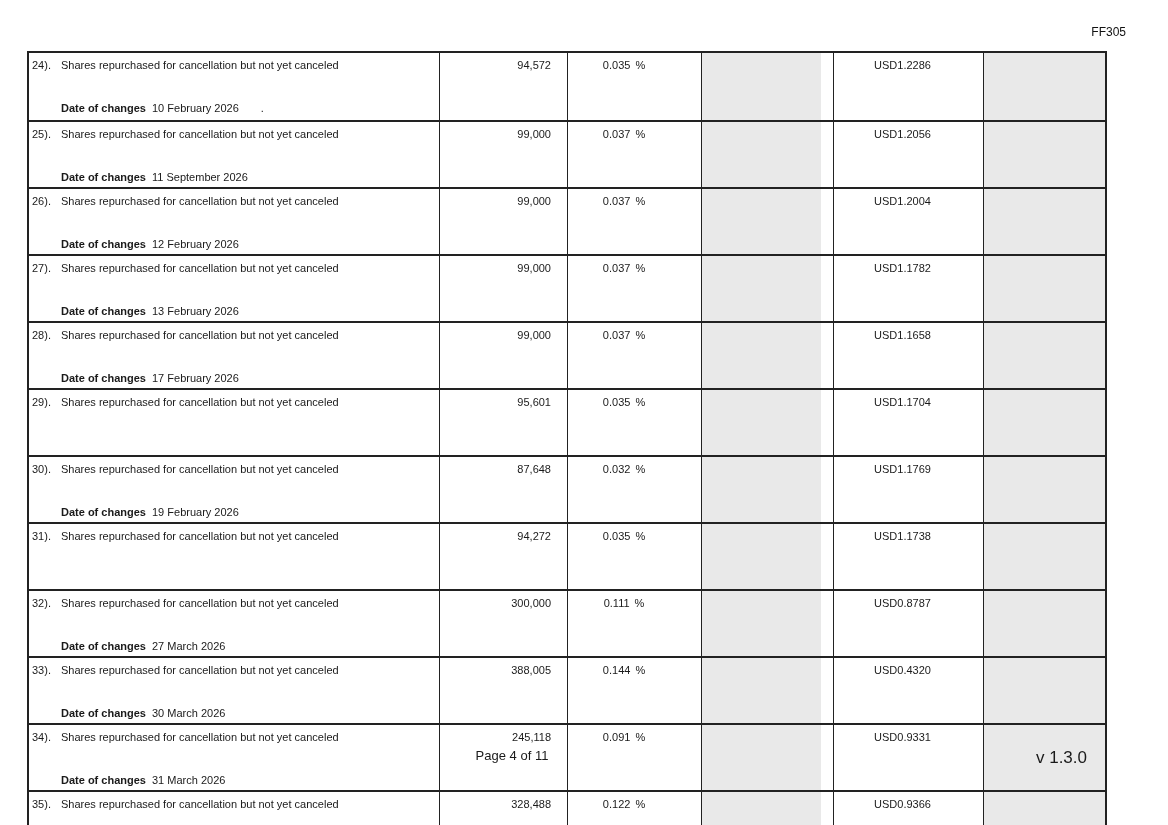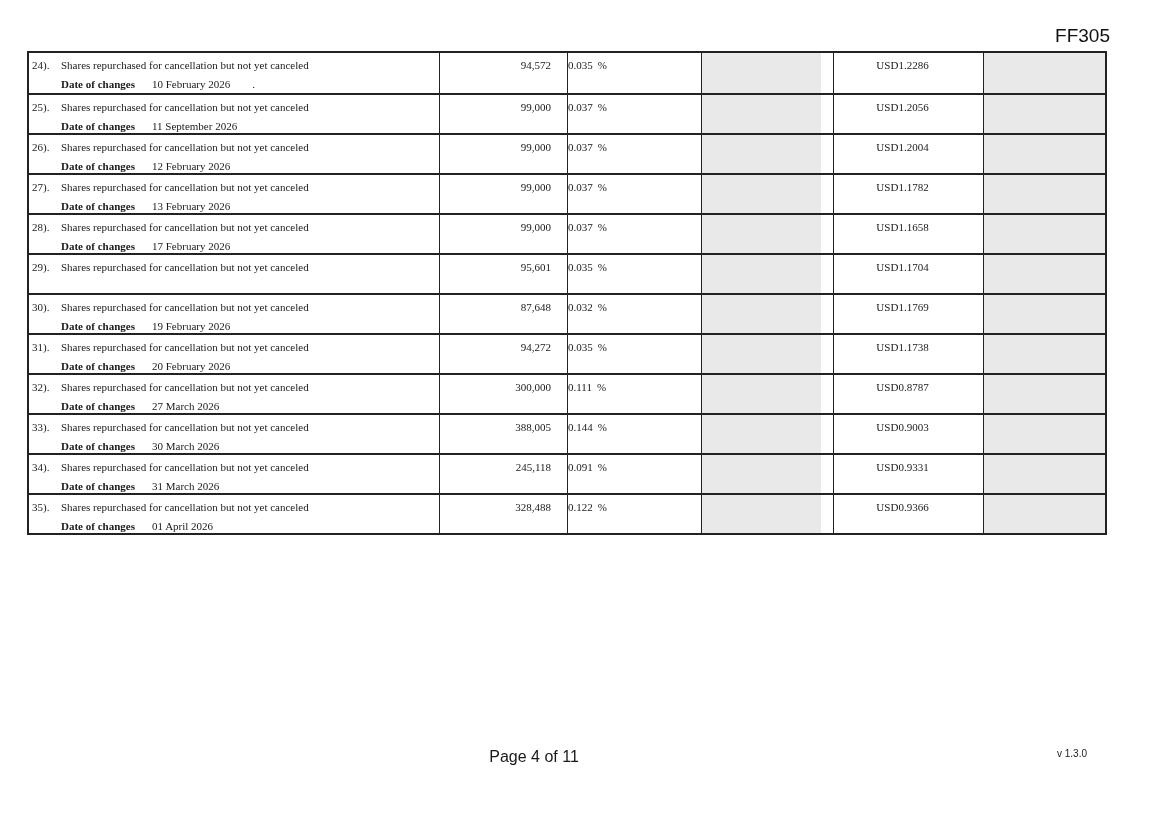--- a/index.html
+++ b/index.html
@@ -13,93 +13,92 @@
     position: relative;
     background: #ffffff;
     color: var(--ink);
     font-family: "Liberation Sans", sans-serif;
     font-size: 11px;
     overflow: hidden;
   }
   .form-code {
     position: absolute;
     top: 25px;
-    right: 58px;
-    font-size: 19px;
+    right: 42px;
+    font-size: 12px;
     color: #111;
   }
   .doc-table {
     position: absolute;
     left: 27px;
     top: 51px;
     border: 2px solid var(--border);
   }
   .row {
     display: grid;
     grid-template-columns: 398px 128px 134px 132px 150px 134px;
-    height: 40px;
-    font-family: Liberation Serif, serif;
+    height: 67px;
   }
   .row + .row { border-top: 2px solid var(--border); }
   .cell { height: 100%; overflow: hidden; }
   .cell + .cell { border-left: 1px solid var(--border); margin-left: 12px; }
   .c-gray, .c-gray2 { background: var(--shade); }
 
   .c-desc .line1 {
     padding-top: 6px;
     display: flex;
     line-height: 13px;
   }
   .num {
     width: 32px;
     padding-left: 3px;
     flex: 0 0 32px;
   }
   .c-desc .line2 {
-    margin-top: 6px;
+    margin-top: 30px;
     padding-left: 32px;
     line-height: 13px;
     white-space: nowrap;
   }
   .date-label {
     font-weight: bold;
     display: inline-block;
     width: 91px;
   }
   .note { margin-left: 22px; }
 
   .c-shares {
     text-align: right;
     padding: 6px 4px 0 0;
     line-height: 13px;
   }
   .c-pct {
-    text-align: left;
+    text-align: center;
     padding: 6px 9px 0 0;
     line-height: 13px;
   }
   .pct-sign { margin-left: 5px; }
   .c-usd {
     display: flex;
     justify-content: center;
     padding: 6px 3px 0 3px;
     line-height: 13px;
   }
   .footer-page {
     position: absolute;
     top: 748px;
-    left: 534px;
+    left: 512px;
     transform: translateX(-50%);
-    font-size: 16px;
+    font-size: 13px;
   }
   .footer-version {
     position: absolute;
     top: 748px;
     right: 81px;
-    font-size: 10px;
+    font-size: 17px;
   }
 </style>
 </head>
 <body>
 
 <div class="form-code">FF305</div>
 
 <div class="doc-table">
   <div id="table-body">
   <div class="row">
@@ -266,23 +265,20 @@
     </div>
     <div class="cell c-gray2"></div>
   </div>
 
   <div class="row">
     <div class="cell c-desc">
       <div class="line1">
         <span class="num">31).</span>
         <span class="desc">Shares repurchased for cancellation but not yet canceled</span>
       </div>
-      <div class="line2">
-        <span class="date-label">Date of changes</span><span class="date-val">20 February 2026</span><span class="note"></span>
-      </div>
     </div>
     <div class="cell c-shares">
       <span>94,272</span>
     </div>
     <div class="cell c-pct">
       <span>0.035</span><span class="pct-sign">%</span>
     </div>
     <div class="cell c-gray"></div>
     <div class="cell c-usd">
       <span class="cur">USD</span>
@@ -327,21 +323,21 @@
     </div>
     <div class="cell c-shares">
       <span>388,005</span>
     </div>
     <div class="cell c-pct">
       <span>0.144</span><span class="pct-sign">%</span>
     </div>
     <div class="cell c-gray"></div>
     <div class="cell c-usd">
       <span class="cur">USD</span>
-      <span class="price">0.9003</span>
+      <span class="price">0.4320</span>
     </div>
     <div class="cell c-gray2"></div>
   </div>
 
   <div class="row">
     <div class="cell c-desc">
       <div class="line1">
         <span class="num">34).</span>
         <span class="desc">Shares repurchased for cancellation but not yet canceled</span>
       </div>

